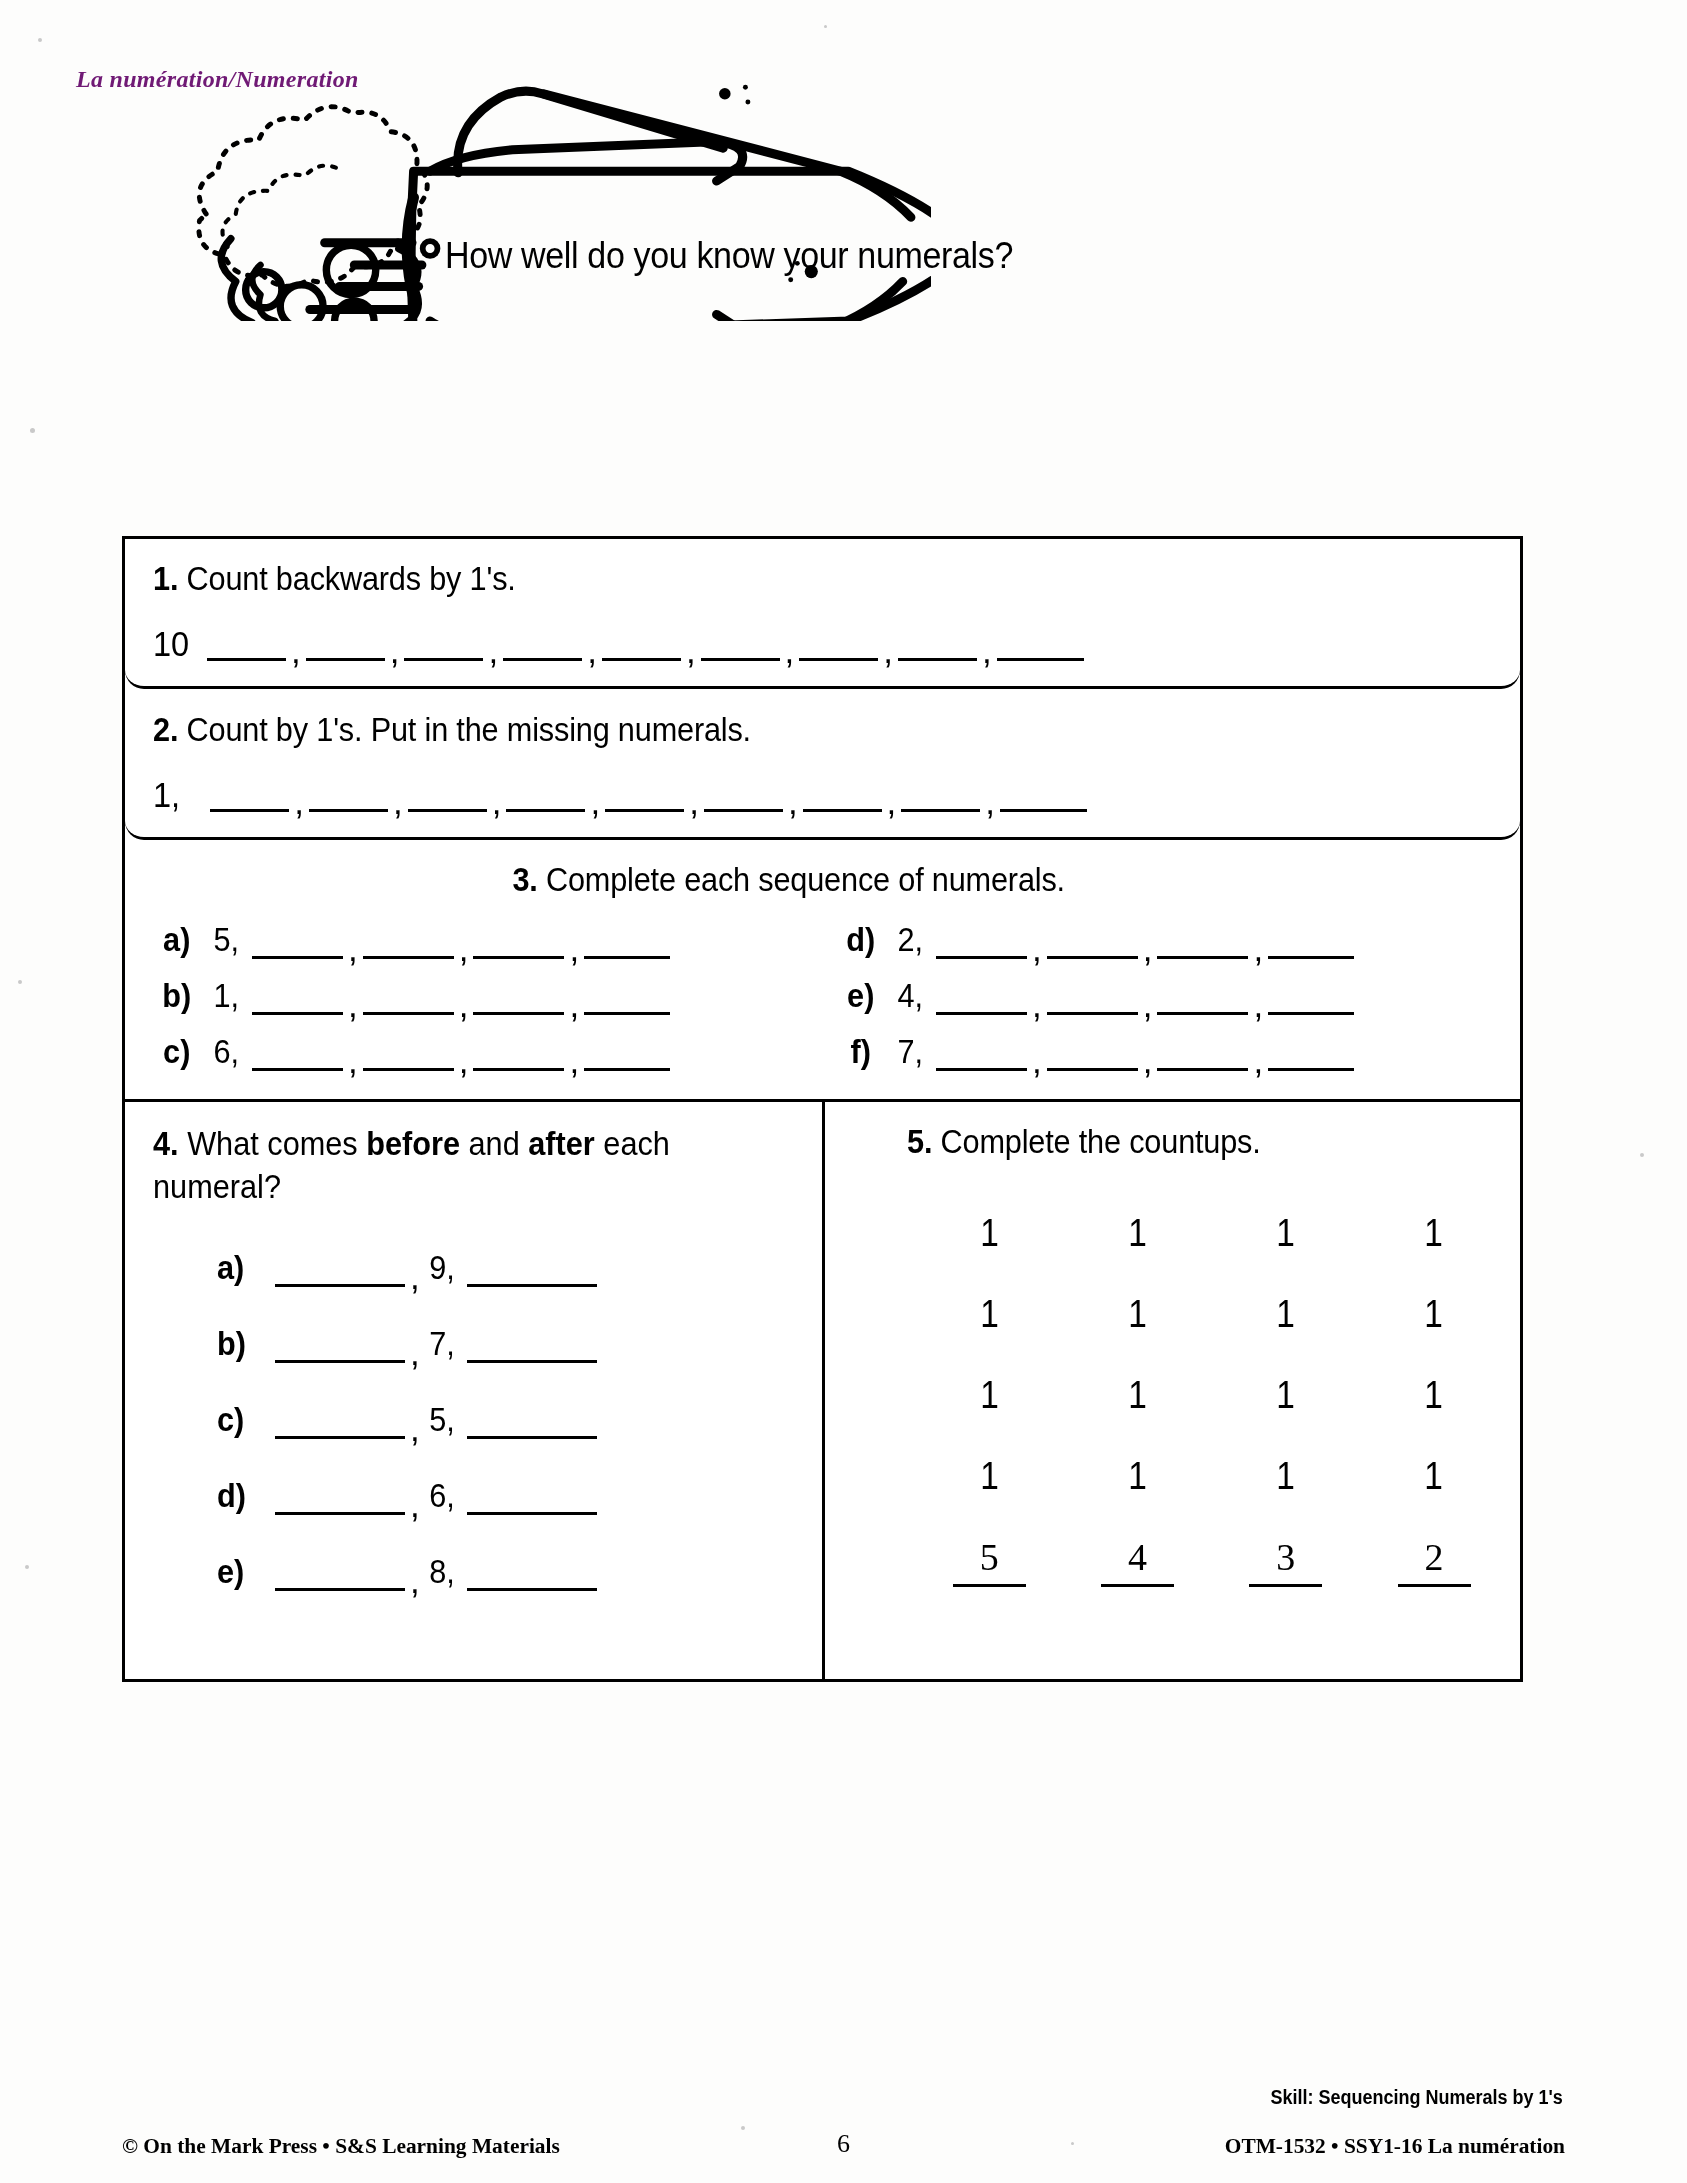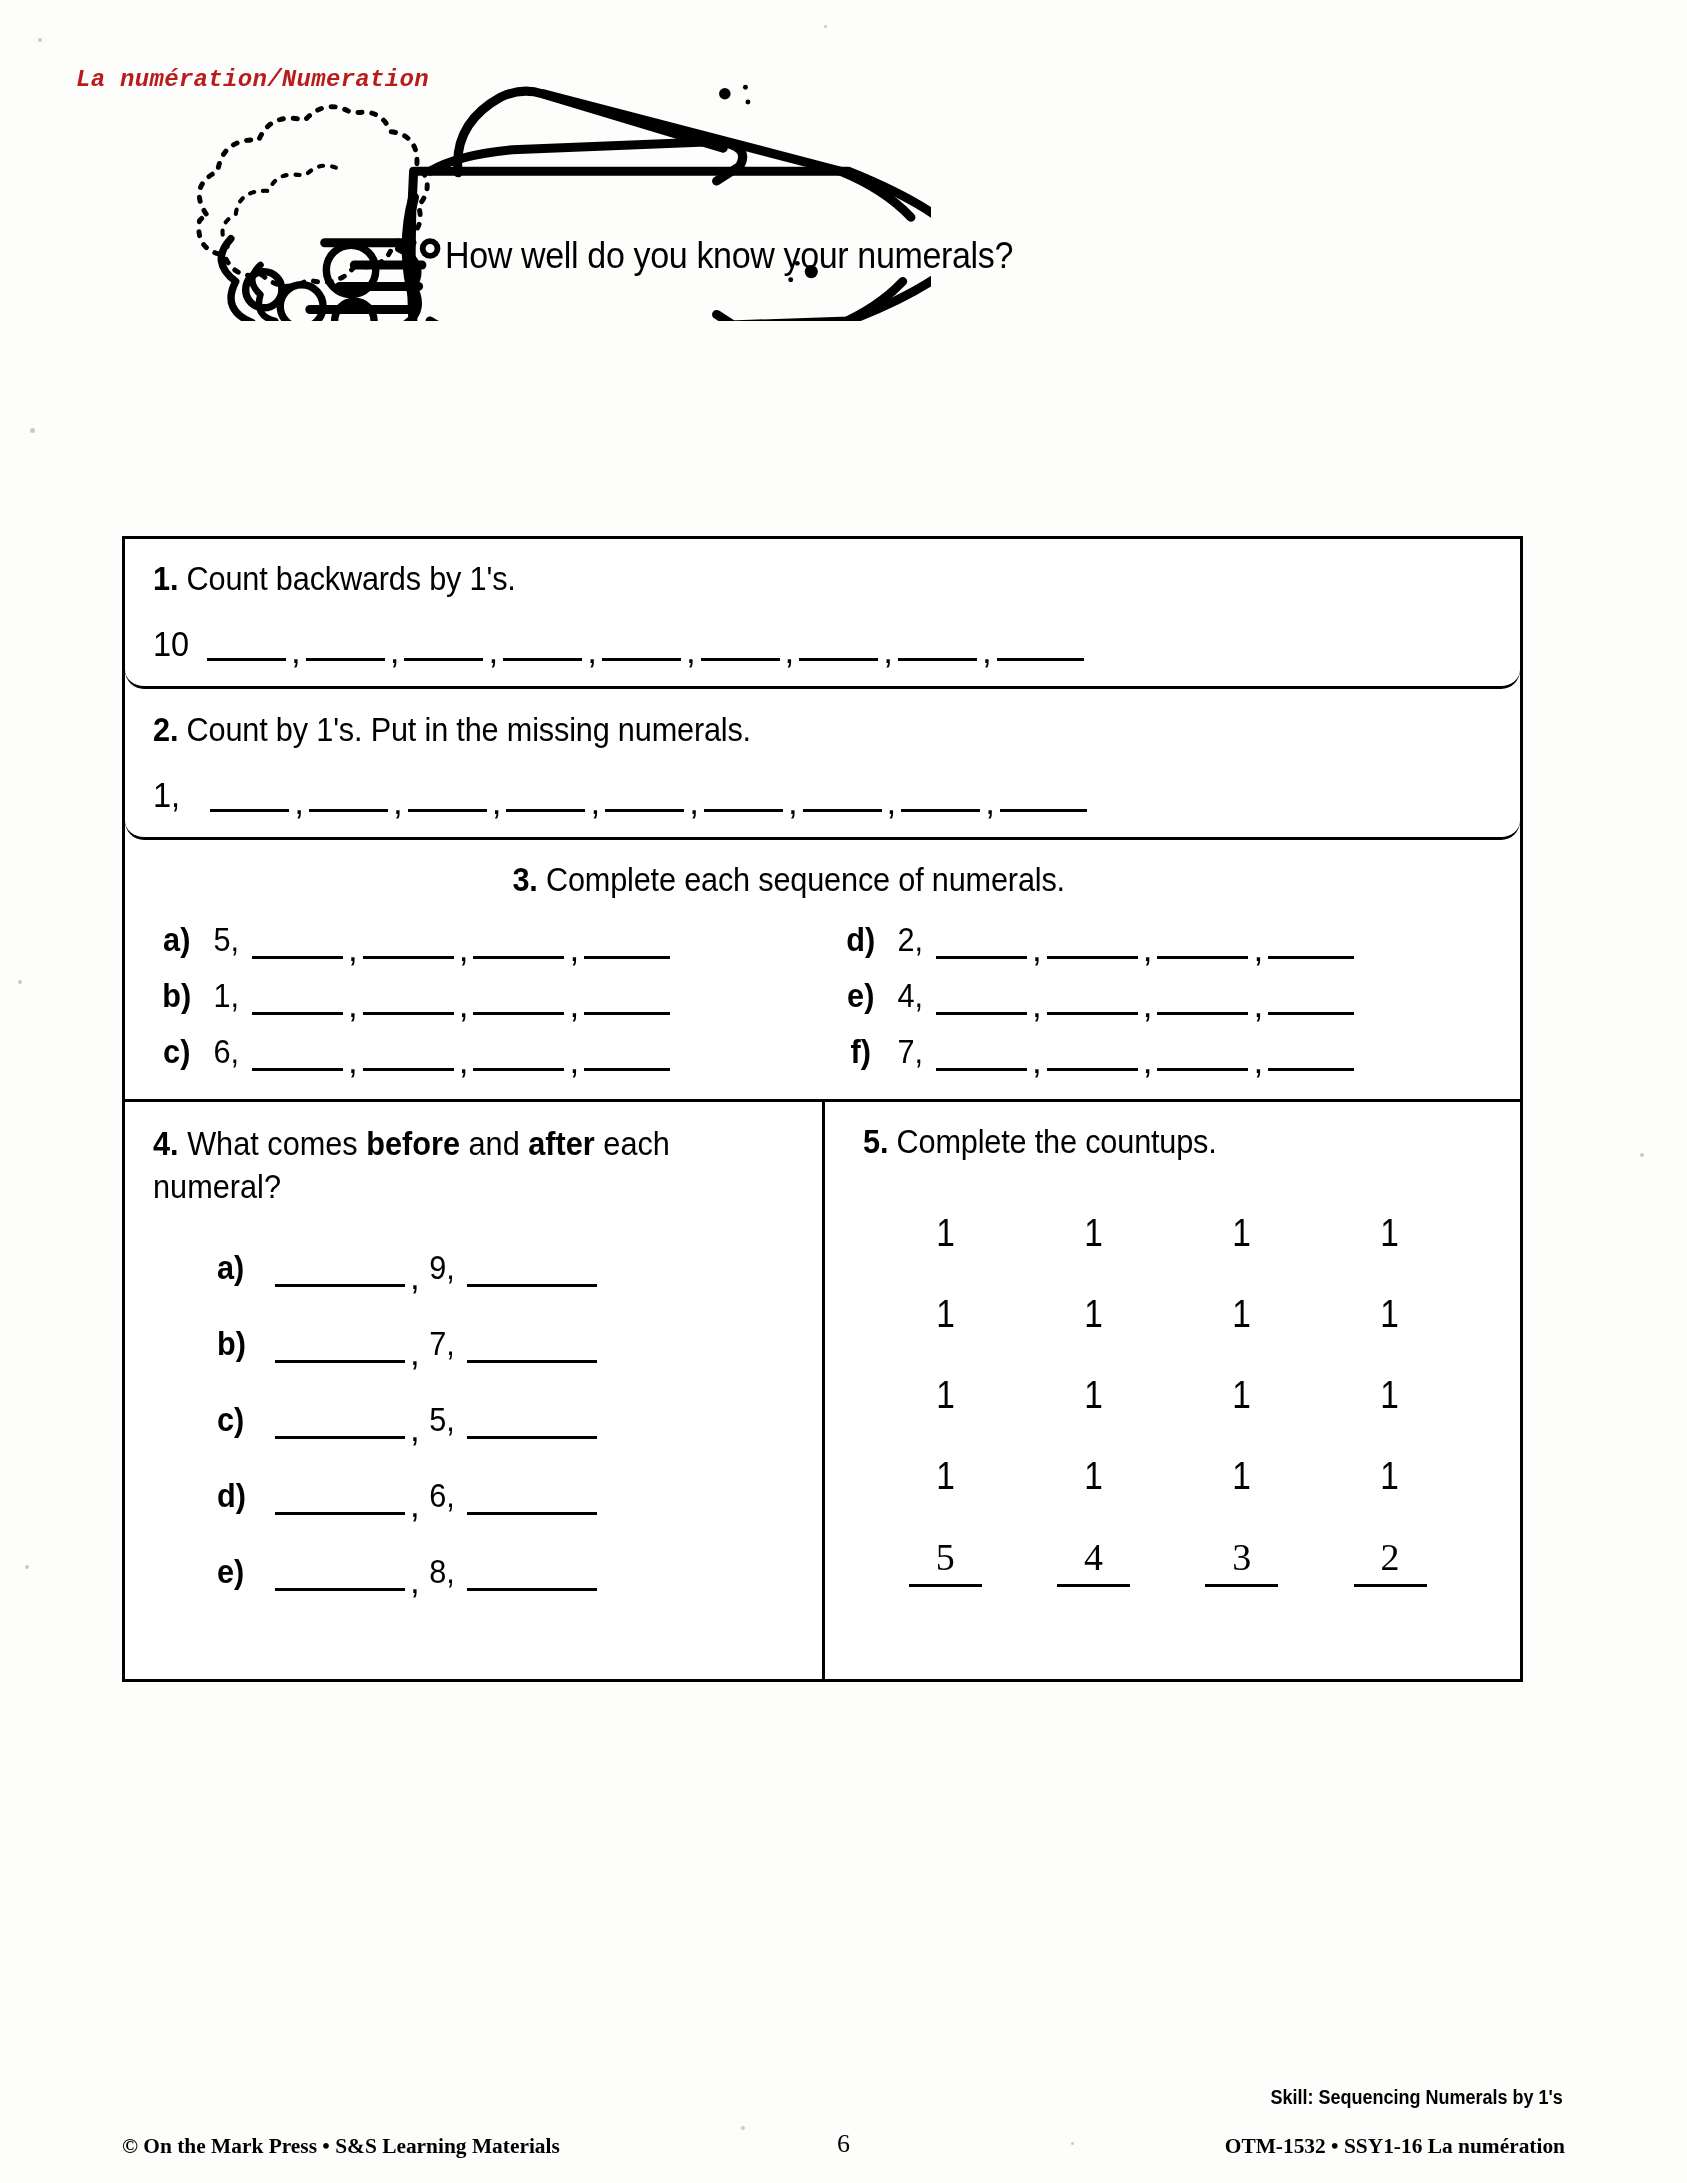--- a/index.html
+++ b/index.html
@@ -23,26 +23,26 @@
   }
 
   
   .speck { position: absolute; background: #c9c9c9; border-radius: 50%; }
 
   
   .header-label {
     position: absolute;
     left: 76px;
     top: 66px;
-    font-family: Liberation Mono, monospace;
+    font-family: Liberation Serif, serif;
     font-weight: bold;
     font-style: italic;
     font-size: 24px;
     letter-spacing: 0.3px;
-    color: #b91c1c;
+    color: #701a75;
     text-align: center;
   }
 
   
   .rocket-wrap {
     position: absolute;
     left: 107px;
     top: 74px;
     width: 824px;
     height: 247px;
@@ -140,20 +140,21 @@
     font-size: 33px;
     width: 48px;
     transform: scaleX(0.93);
     transform-origin: left bottom;
   }
 
   
   .split {
     display: flex;
     min-height: 577px;
+    gap: 44px;
   }
   .split-left {
     width: 700px;
     border-right: 3.3px solid #000;
     box-sizing: border-box;
     padding: 21.4px 0 0 28px;
   }
   .split-right {
     flex: 1;
     box-sizing: border-box;

